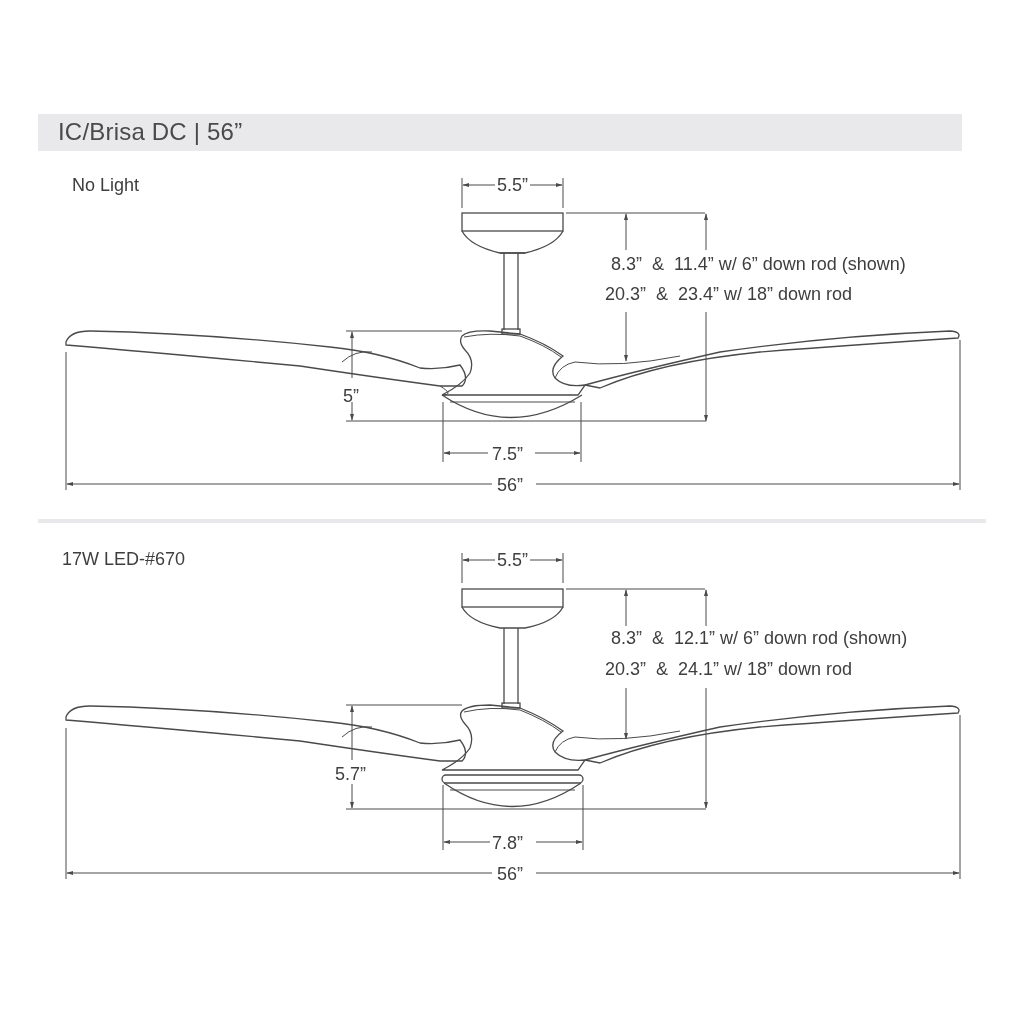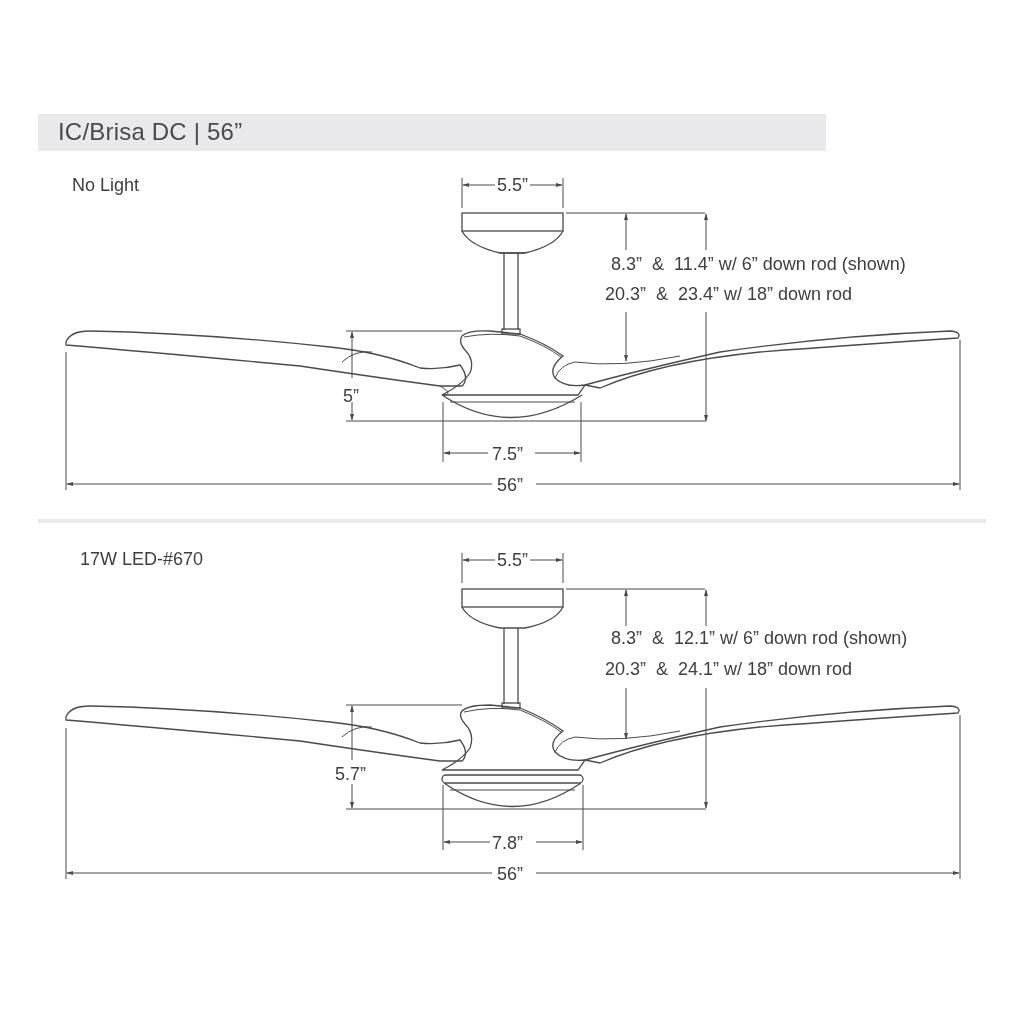--- a/index.html
+++ b/index.html
@@ -1,36 +1,36 @@
 <!DOCTYPE html>
 <html><head>
 <meta charset="utf-8">
 <style>
   html, body { margin:0; padding:0; background:#ffffff; }
   body { width:1024px; height:1024px; position:relative; overflow:hidden;
          font-family:"Liberation Sans", "DejaVu Sans", sans-serif; color:#4a4a4a; }
-  .title-bar { position:absolute; left:38px; top:114px; width:788px; height:37px;
+  .title-bar { position:absolute; left:38px; top:114px; width:924px; height:37px;
                background:#e9e9ec; }
   .title-text { position:absolute; left:20px; top:4px; font-size:24px; color:#4a4a4a;
                 letter-spacing:0.2px; }
   .section-label { position:absolute; font-size:18px; color:#3e3e3e; }
   .divider { position:absolute; left:38px; top:519px; width:948px; height:4px; background:#e9e9ec; }
   svg.drawing { position:absolute; left:0; top:0; }
   .dim { font-family:"Liberation Sans", "DejaVu Sans", sans-serif; font-size:18px; fill:#3e3e3e; }
 </style>
 </head>
 <body>
 
 <div class="title-bar">
   <span class="title-text">IC/Brisa DC | 56”</span>
 </div>
 
 <div class="section-label" style="left:58px;top:175px;margin-left:14px;">No Light</div>
 <div class="divider"></div>
-<div class="section-label" style="left:80px;top:549px;">17W LED-#670</div>
+<div class="section-label" style="left:62px;top:549px;">17W LED-#670</div>
 
 <svg class="drawing" width="1024" height="1024" viewBox="0 0 1024 1024">
   <defs>
     <marker id="arr" viewBox="0 0 10 10" refX="9" refY="5" markerWidth="7" markerHeight="7" orient="auto-start-reverse">
       <path d="M0,2 L10,5 L0,8 z" fill="#4a4a4a"></path>
     </marker>
   </defs>
 
   <g stroke="#4a4a4a" fill="none" stroke-width="1.3">
 

